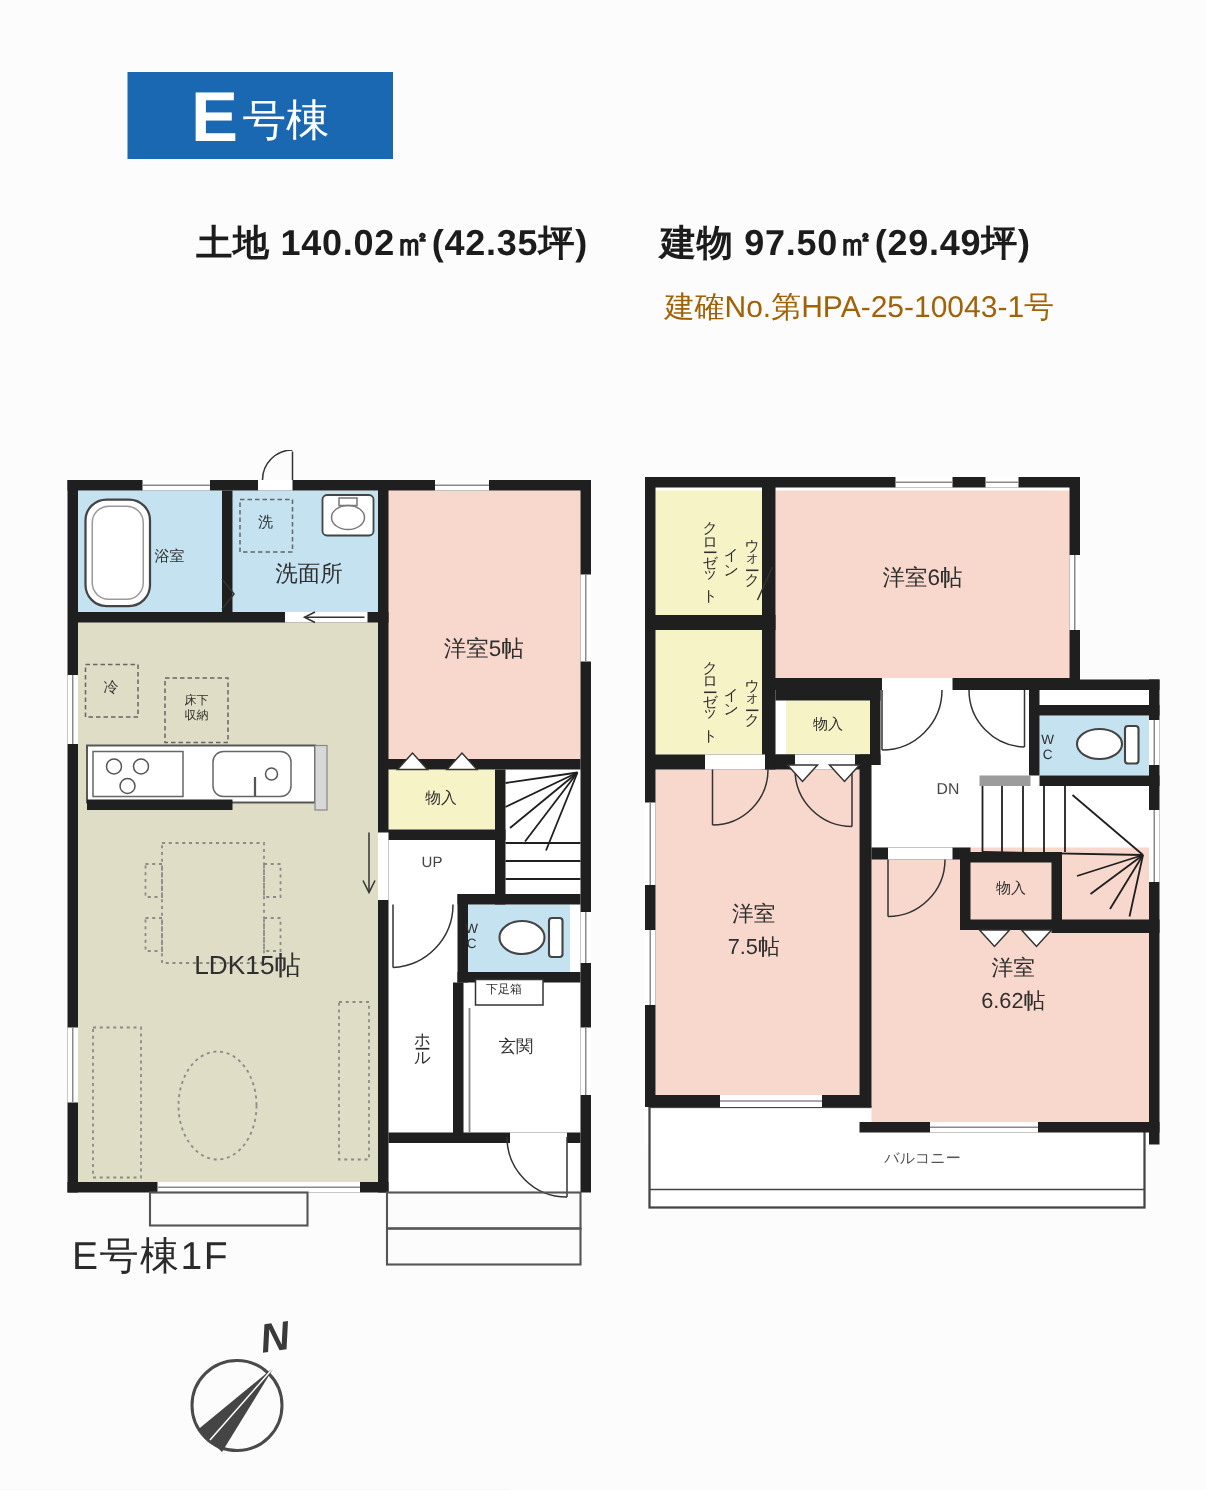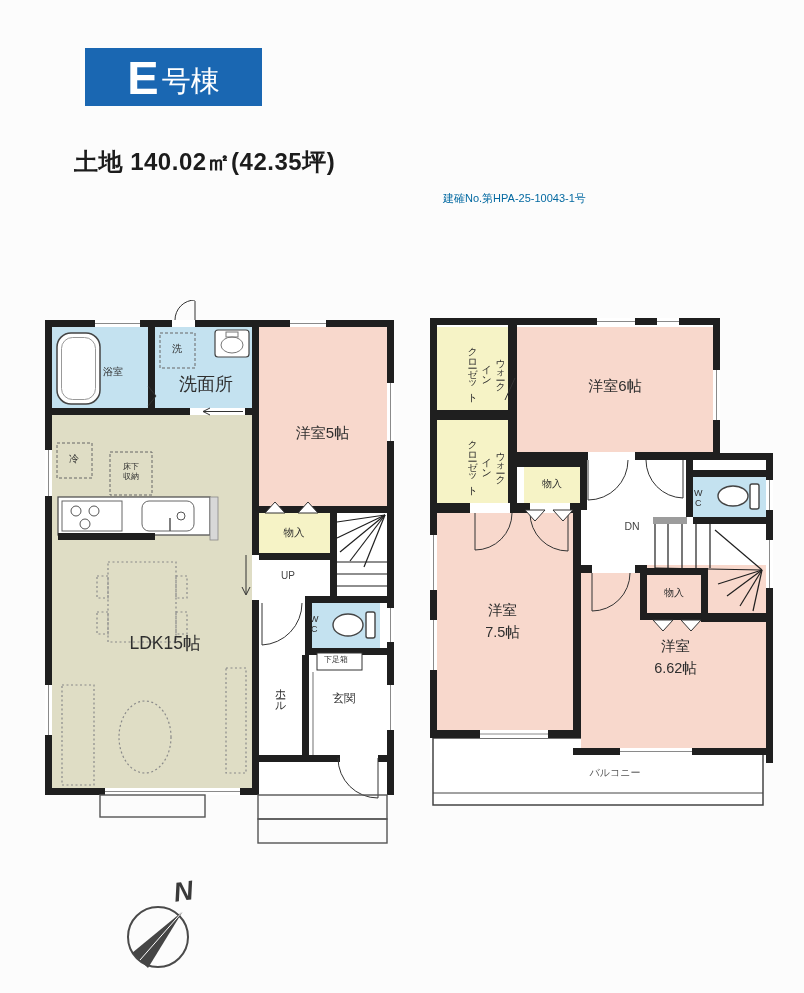--- a/index.html
+++ b/index.html
@@ -7,37 +7,38 @@
   #stage{position:relative;width:804px;height:993px;background:var(--page-bg,#fcfcfc);overflow:hidden;margin:0 auto;}
   .lbl{position:absolute;color:#2f2f2f;font-weight:500;text-align:center;line-height:1.15;}
   .preline{white-space:pre-line;}
   .vert{writing-mode:vertical-rl;text-orientation:mixed;}
   .vertup{writing-mode:vertical-rl;text-orientation:upright;}
   #badge{position:absolute;left:85px;top:48px;width:177px;height:58px;background:var(--badge-blue,#1a67b2);
          color:#fff;display:flex;align-items:center;justify-content:center;gap:3px;}
   #badge .big{font-size:47px;font-weight:700;line-height:1;}
   #badge .small{font-size:29px;font-weight:400;line-height:1;padding-top:8px;}
   #area-line{position:absolute;left:74px;top:146px;width:670px;display:flex;gap:48px;
-             font-size:24px;font-weight:700;color:#1c1c1c;letter-spacing:0.5px;}
-  #permit-line{position:absolute;left:443px;top:191px;width:300px;font-size:11px;font-weight:500;color:#0369a1;}
+             font-size:24px;font-weight:700;color:#1c1c1c;letter-spacing:0.5px;justify-content:center;}
+  #permit-line{position:absolute;left:443px;top:191px;width:300px;font-size:20px;font-weight:500;color:#a16207;}
   .caption{position:absolute;font-size:26px;font-weight:500;color:#2b2b2b;letter-spacing:1px;}
   svg{position:absolute;}
   svg text{font-family:"Liberation Sans",sans-serif;}
 </style>
 </head>
 <body>
 
 <div id="stage">
 
   <div id="badge">
     <span class="big">E</span>
     <span class="small">号棟</span>
   </div>
   <div id="area-line">
     <span>土地 140.02㎡(42.35坪)</span>
+    <span>建物 97.50㎡(29.49坪)</span>
   </div>
   <div id="permit-line">建確No.第HPA-25-10043-1号</div>
 
   <svg style="left:40px;top:300px" width="360" height="550" viewBox="0 0 360 550">
 
     <rect x="5" y="20" width="348" height="475" fill="#ffffff"></rect>
 
     <g>
       <rect x="12" y="27" width="103" height="81" fill="var(--room-blue,#c4e2f0)"></rect>
       <rect x="115" y="27" width="97" height="81" fill="var(--room-blue,#c4e2f0)"></rect>
@@ -282,33 +283,34 @@
 
     <g fill="#fff" stroke="#333" stroke-width="1">
       <polygon points="100,210 110,221 120,210"></polygon>
       <polygon points="128,210 138,221 148,210"></polygon>
       <polygon points="228,320 238,331 248,320"></polygon>
       <polygon points="256,320 266,331 276,320"></polygon>
     </g>
   </svg>
 
   <div class="lbl" style="left:88px;top:366px;width:50px;font-size:10px">浴室</div>
-  <div class="lbl" style="left:168px;top:374px;width:76px;font-size:18px">洗面所</div>
+  <div class="lbl" style="left:168px;top:374px;width:76px;font-size:15px">洗面所</div>
   <div class="lbl" style="left:167px;top:343px;width:20px;font-size:10px">洗</div>
   <div class="lbl" style="left:64px;top:453px;width:20px;font-size:10px">冷</div>
   <div class="lbl preline" style="left:113px;top:462px;width:36px;font-size:8px;line-height:1.2">床下
 収納</div>
   <div class="lbl" style="left:260px;top:424px;width:125px;font-size:15px">洋室5帖</div>
   <div class="lbl" style="left:269px;top:526px;width:50px;font-size:10.5px">物入</div>
   <div class="lbl" style="left:90px;top:633px;width:150px;font-size:17.5px">LDK15帖</div>
   <div class="lbl" style="left:272px;top:570px;width:32px;font-size:10px;color:#444">UP</div>
   <div class="lbl vertup" style="left:309px;top:607px;font-size:9px;height:34px">WC</div>
   <div class="lbl" style="left:316px;top:655px;width:40px;font-size:8px">下足箱</div>
   <div class="lbl vert" style="left:274px;top:664px;font-size:11px;height:60px">ホール</div>
   <div class="lbl" style="left:319px;top:692px;width:50px;font-size:11.5px">玄関</div>
+  <div class="caption" style="left:48px;top:820px">E号棟1F</div>
 
   <div class="lbl vert preline" style="left:435px;top:330px;width:72px;height:78px;font-size:10px;line-height:1.4">ウォーク
 イン
 クローゼット</div>
   <div class="lbl vert preline" style="left:435px;top:423px;width:72px;height:78px;font-size:10px;line-height:1.4">ウォーク
 イン
 クローゼット</div>
   <div class="lbl" style="left:550px;top:377px;width:130px;font-size:15px">洋室6帖</div>
   <div class="lbl" style="left:527px;top:478px;width:50px;font-size:10px">物入</div>
   <div class="lbl vertup" style="left:693px;top:482px;font-size:9px;height:32px">WC</div>

